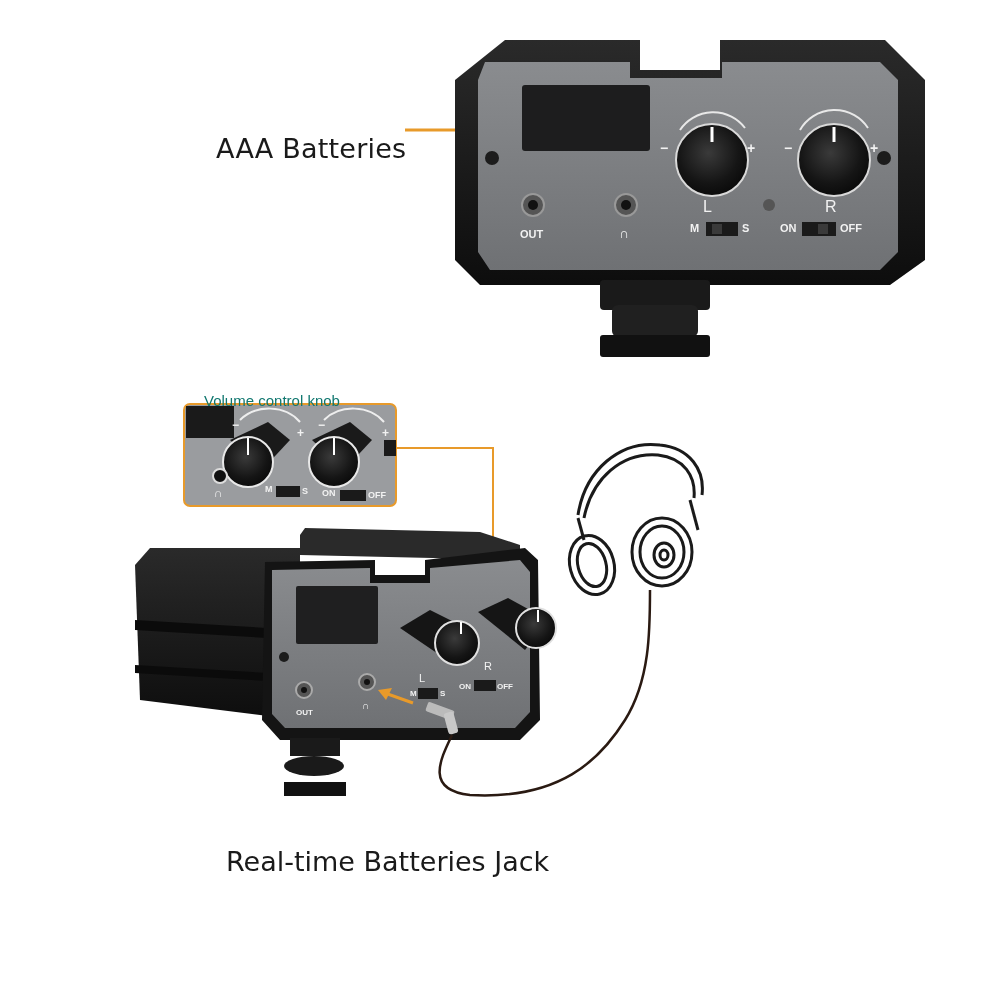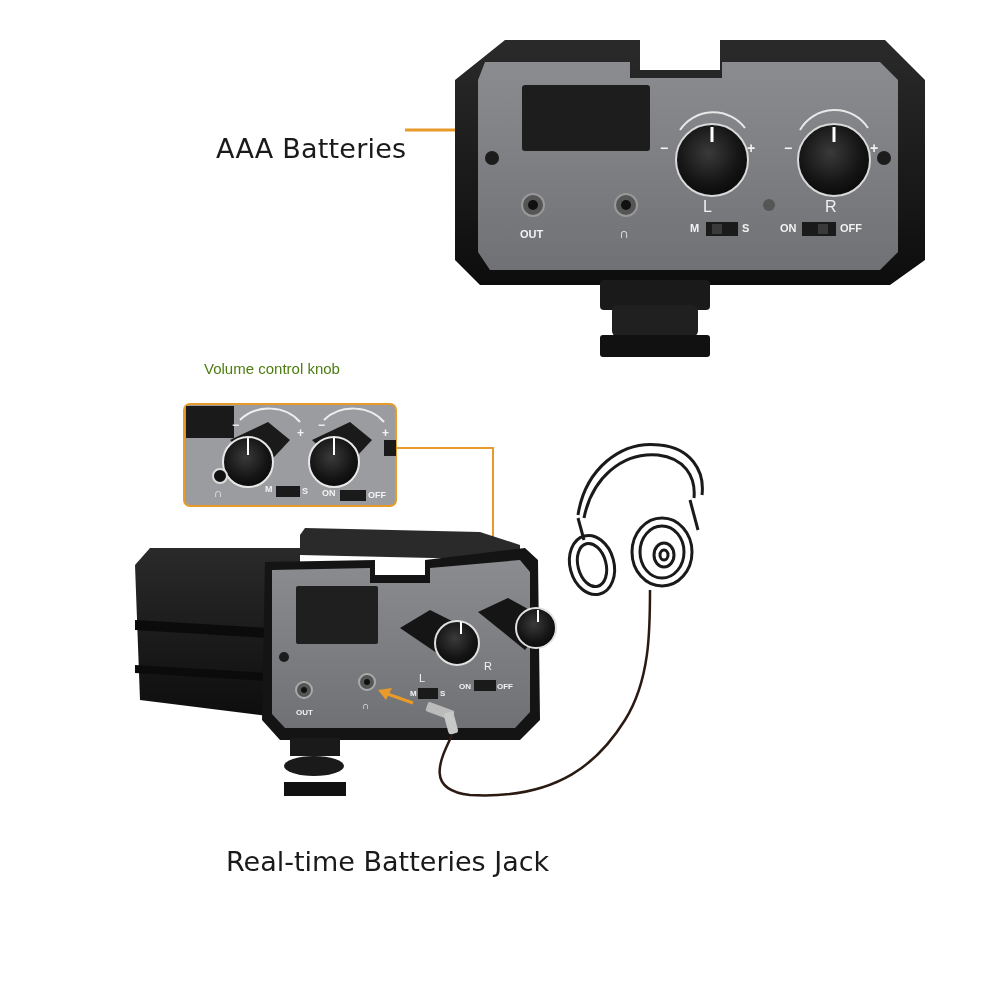--- a/index.html
+++ b/index.html
@@ -154,21 +154,21 @@
 <div class="abs panel-text" style="left:747px; top:140px; font-size:14px;">+</div>
 <div class="abs panel-text" style="left:784px; top:140px; font-size:14px;">−</div>
 <div class="abs panel-text" style="left:870px; top:140px; font-size:14px;">+</div>
 <div class="abs panel-text" style="left:703px; top:198px; font-size:16px; font-weight:normal;">L</div>
 <div class="abs panel-text" style="left:825px; top:198px; font-size:16px; font-weight:normal;">R</div>
 <div class="abs panel-text" style="left:690px; top:222px; font-size:11px;">M</div>
 <div class="abs panel-text" style="left:742px; top:222px; font-size:11px;">S</div>
 <div class="abs panel-text" style="left:780px; top:222px; font-size:11px;">ON</div>
 <div class="abs panel-text" style="left:840px; top:222px; font-size:11px;">OFF</div>
 
-<div class="abs" style="left:204px; top:360px; font-size:15px; color:#4d7c0f; font-family:'Liberation Sans', sans-serif;">Volume control knob</div>
+<div class="abs" style="left:204px; top:392px; font-size:15px; color:#0f766e; font-family:'Liberation Sans', sans-serif;">Volume control knob</div>
 <div class="abs panel-text" style="left:232px; top:418px; font-size:12px;">−</div>
 <div class="abs panel-text" style="left:297px; top:426px; font-size:12px;">+</div>
 <div class="abs panel-text" style="left:318px; top:418px; font-size:12px;">−</div>
 <div class="abs panel-text" style="left:382px; top:426px; font-size:12px;">+</div>
 <div class="abs panel-text" style="left:214px; top:486px; font-size:12px;">∩</div>
 <div class="abs panel-text" style="left:265px; top:484px; font-size:9px;">M</div>
 <div class="abs panel-text" style="left:302px; top:486px; font-size:9px;">S</div>
 <div class="abs panel-text" style="left:322px; top:488px; font-size:9px;">ON</div>
 <div class="abs panel-text" style="left:368px; top:490px; font-size:9px;">OFF</div>
 

